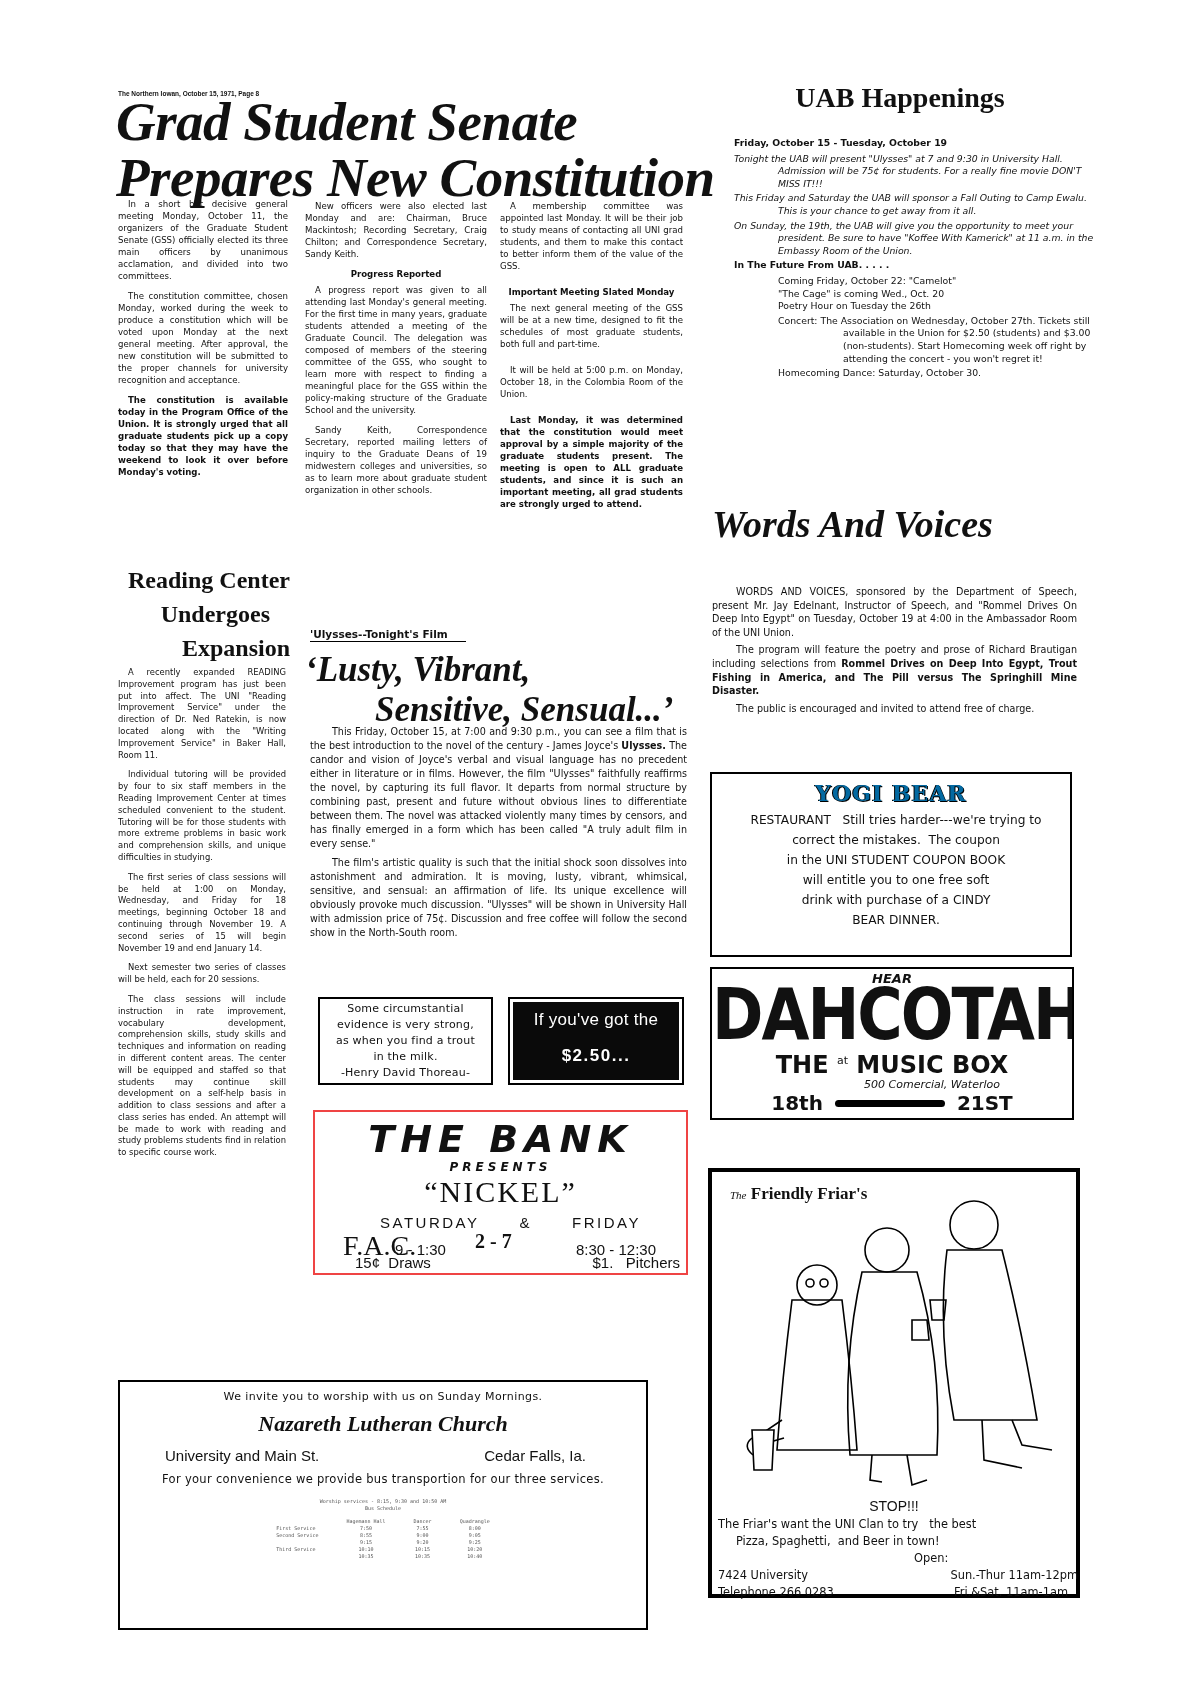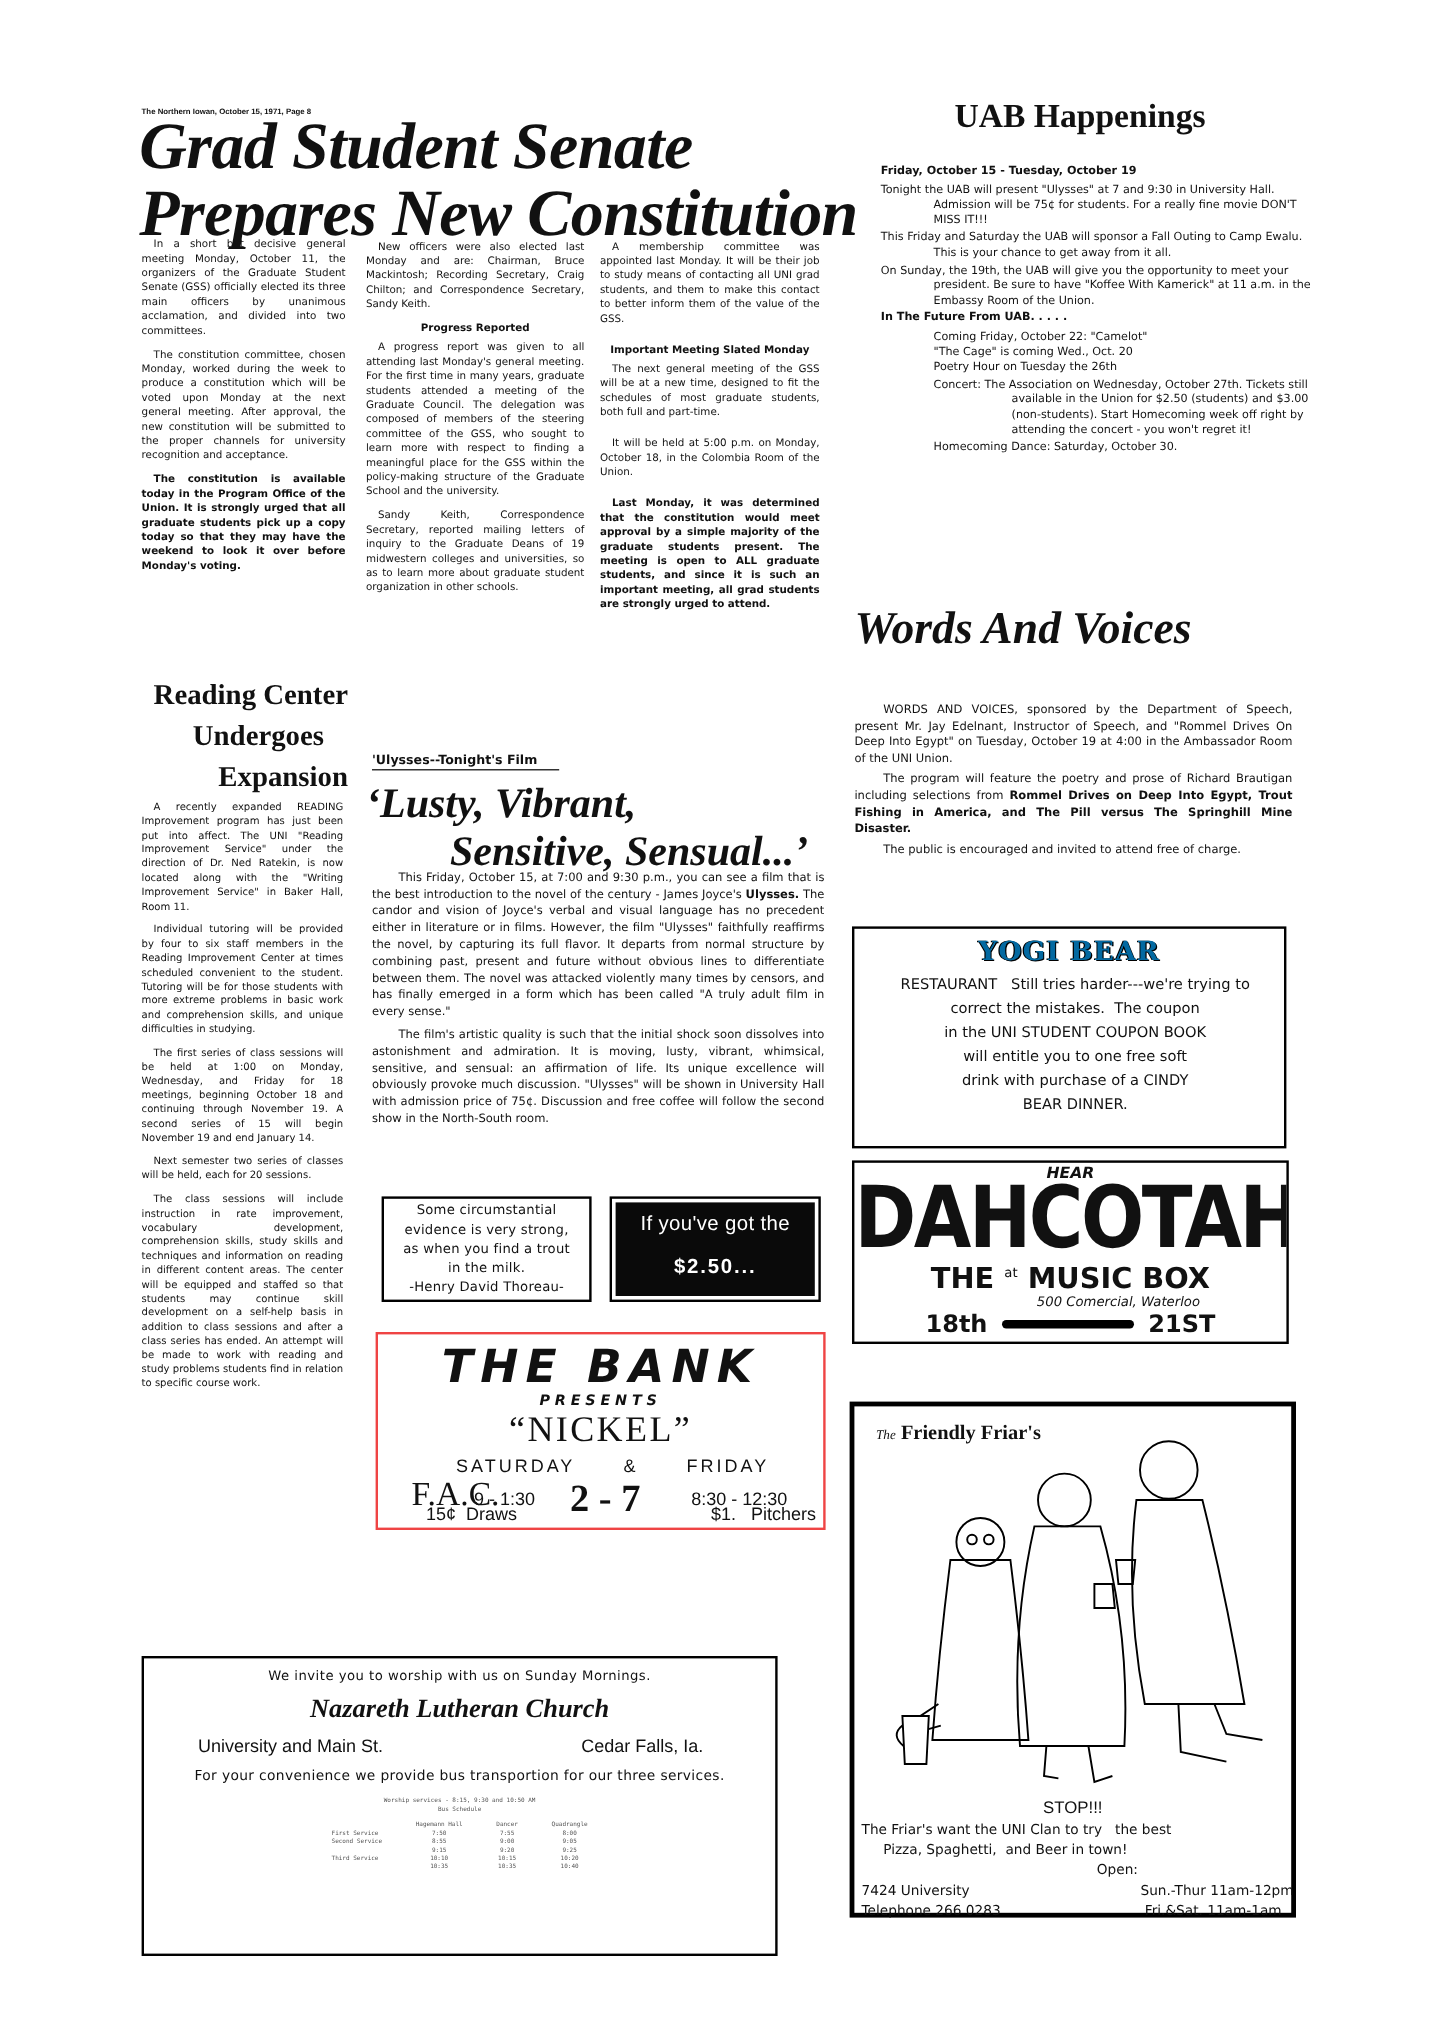--- a/index.html
+++ b/index.html
@@ -27,35 +27,35 @@
   .money-inner { background: #0a0a0a; color: #fff; width: 100%; height: 100%; text-align: center; font-family: "Liberation Sans", sans-serif; }
   .money-line1 { font-size: 17px; padding-top: 8px; letter-spacing: 0.3px; }
   .money-line2 { font-size: 17px; font-weight: bold; padding-top: 16px; letter-spacing: 1.5px; }
   .bank-box { left: 313px; top: 1110px; width: 375px; height: 165px; border: 2px solid #ef4444; text-align: center; }
   .bank-title { font-family: "DejaVu Sans", sans-serif; font-weight: bold; font-style: italic; font-size: 38px; letter-spacing: 6px; margin-top: 6px; line-height: 42px; }
   .bank-presents { font-weight: bold; font-style: italic; font-size: 12px; letter-spacing: 4px; margin-top: 0px; }
   .bank-nickel { font-family: "Liberation Serif", serif; font-size: 30px; letter-spacing: 2px; line-height: 36px; }
   .bank-days, .bank-times { display: flex; justify-content: space-between; font-family: "Liberation Sans", sans-serif; font-size: 15px; padding: 0 45px 0 65px; letter-spacing: 2.5px; margin-top: 4px; }
   .bank-times { letter-spacing: 0; padding: 0 30px 0 80px; margin-top: 10px; }
   .bank-fac { position: absolute; left: 28px; top: 118px; font-family: "Liberation Serif", serif; font-size: 28px; }
-  .bank-hours { position: absolute; left: 160px; top: 118px; font-family: "Liberation Serif", serif; font-size: 32px; font-weight: bold; }
+  .bank-hours { position: absolute; left: 160px; top: 118px; font-family: "Liberation Serif", serif; font-size: 20px; font-weight: bold; }
   .bank-draws { position: absolute; left: 40px; top: 142px; font-family: "Liberation Sans", sans-serif; font-size: 15px; }
   .bank-pitch { position: absolute; right: 6px; top: 142px; font-family: "Liberation Sans", sans-serif; font-size: 15px; }
   .church-box { left: 118px; top: 1380px; width: 530px; height: 250px; border: 2px solid #000; text-align: center; }
   .church-invite { font-size: 11px; margin-top: 8px; letter-spacing: 0.4px; }
   .church-name { font-family: "Liberation Serif", serif; font-weight: bold; font-style: italic; font-size: 22px; margin-top: 8px; }
   .church-addr { display: flex; justify-content: space-between; padding: 0 60px 0 45px; font-family: "Liberation Sans", sans-serif; font-size: 15px; margin-top: 10px; }
   .church-bus { font-size: 11.5px; margin-top: 8px; letter-spacing: 0.3px; }
   .sched { font-family: "DejaVu Sans Mono", monospace; font-size: 5px; color: #555; margin-top: 12px; line-height: 7px; }
   .sched table { margin: 6px auto 0; border-collapse: collapse; }
   .sched td { padding: 0 14px; text-align: center; }
   .sched td:first-child { text-align: left; }
   .uab-title { left: 720px; top: 82px; width: 360px; text-align: center; font-family: "Liberation Serif", serif; font-weight: bold; font-size: 28px; }
   .uab-body { left: 734px; top: 137px; width: 372px; font-size: 9.3px; line-height: 12.6px; }
-  .uab-body .item { padding-left: 44px; text-indent: -44px; margin-bottom: 2px; }
+  .uab-body .item { padding-left: 44px; text-indent: -44px; margin-bottom: 2px; font-style: italic; }
   .uab-body .sub { padding-left: 44px; }
   .uab-body .sub2 { padding-left: 109px; text-indent: -65px; margin-top: 2px; }
   .wv-title { left: 712px; top: 502px; font-family: "Liberation Serif", serif; font-style: italic; font-weight: bold; font-size: 38px; }
   .wv-body { left: 712px; top: 585px; width: 365px; font-size: 9.6px; line-height: 13.6px; text-align: justify; }
   .wv-body p { text-indent: 24px; margin-bottom: 4px; }
   .yogi-box { left: 710px; top: 772px; width: 362px; height: 185px; border: 2px solid #000; text-align: center; }
   .yogi-logo { font-family: "DejaVu Serif", serif; font-weight: bold; font-size: 22px; margin-top: 6px; letter-spacing: 1px; color: #0369a1; text-shadow: 1px 1px 0 #000, -1px 0 0 #000; }
   .yogi-text { font-size: 12.2px; line-height: 20px; margin-top: 4px; padding-left: 10px; }
   .dah-box { left: 710px; top: 967px; width: 364px; height: 153px; border: 2px solid #000; text-align: center; overflow: hidden; }
   .dah-hear { font-weight: bold; font-size: 13px; font-style: italic; margin-top: 2px; }

